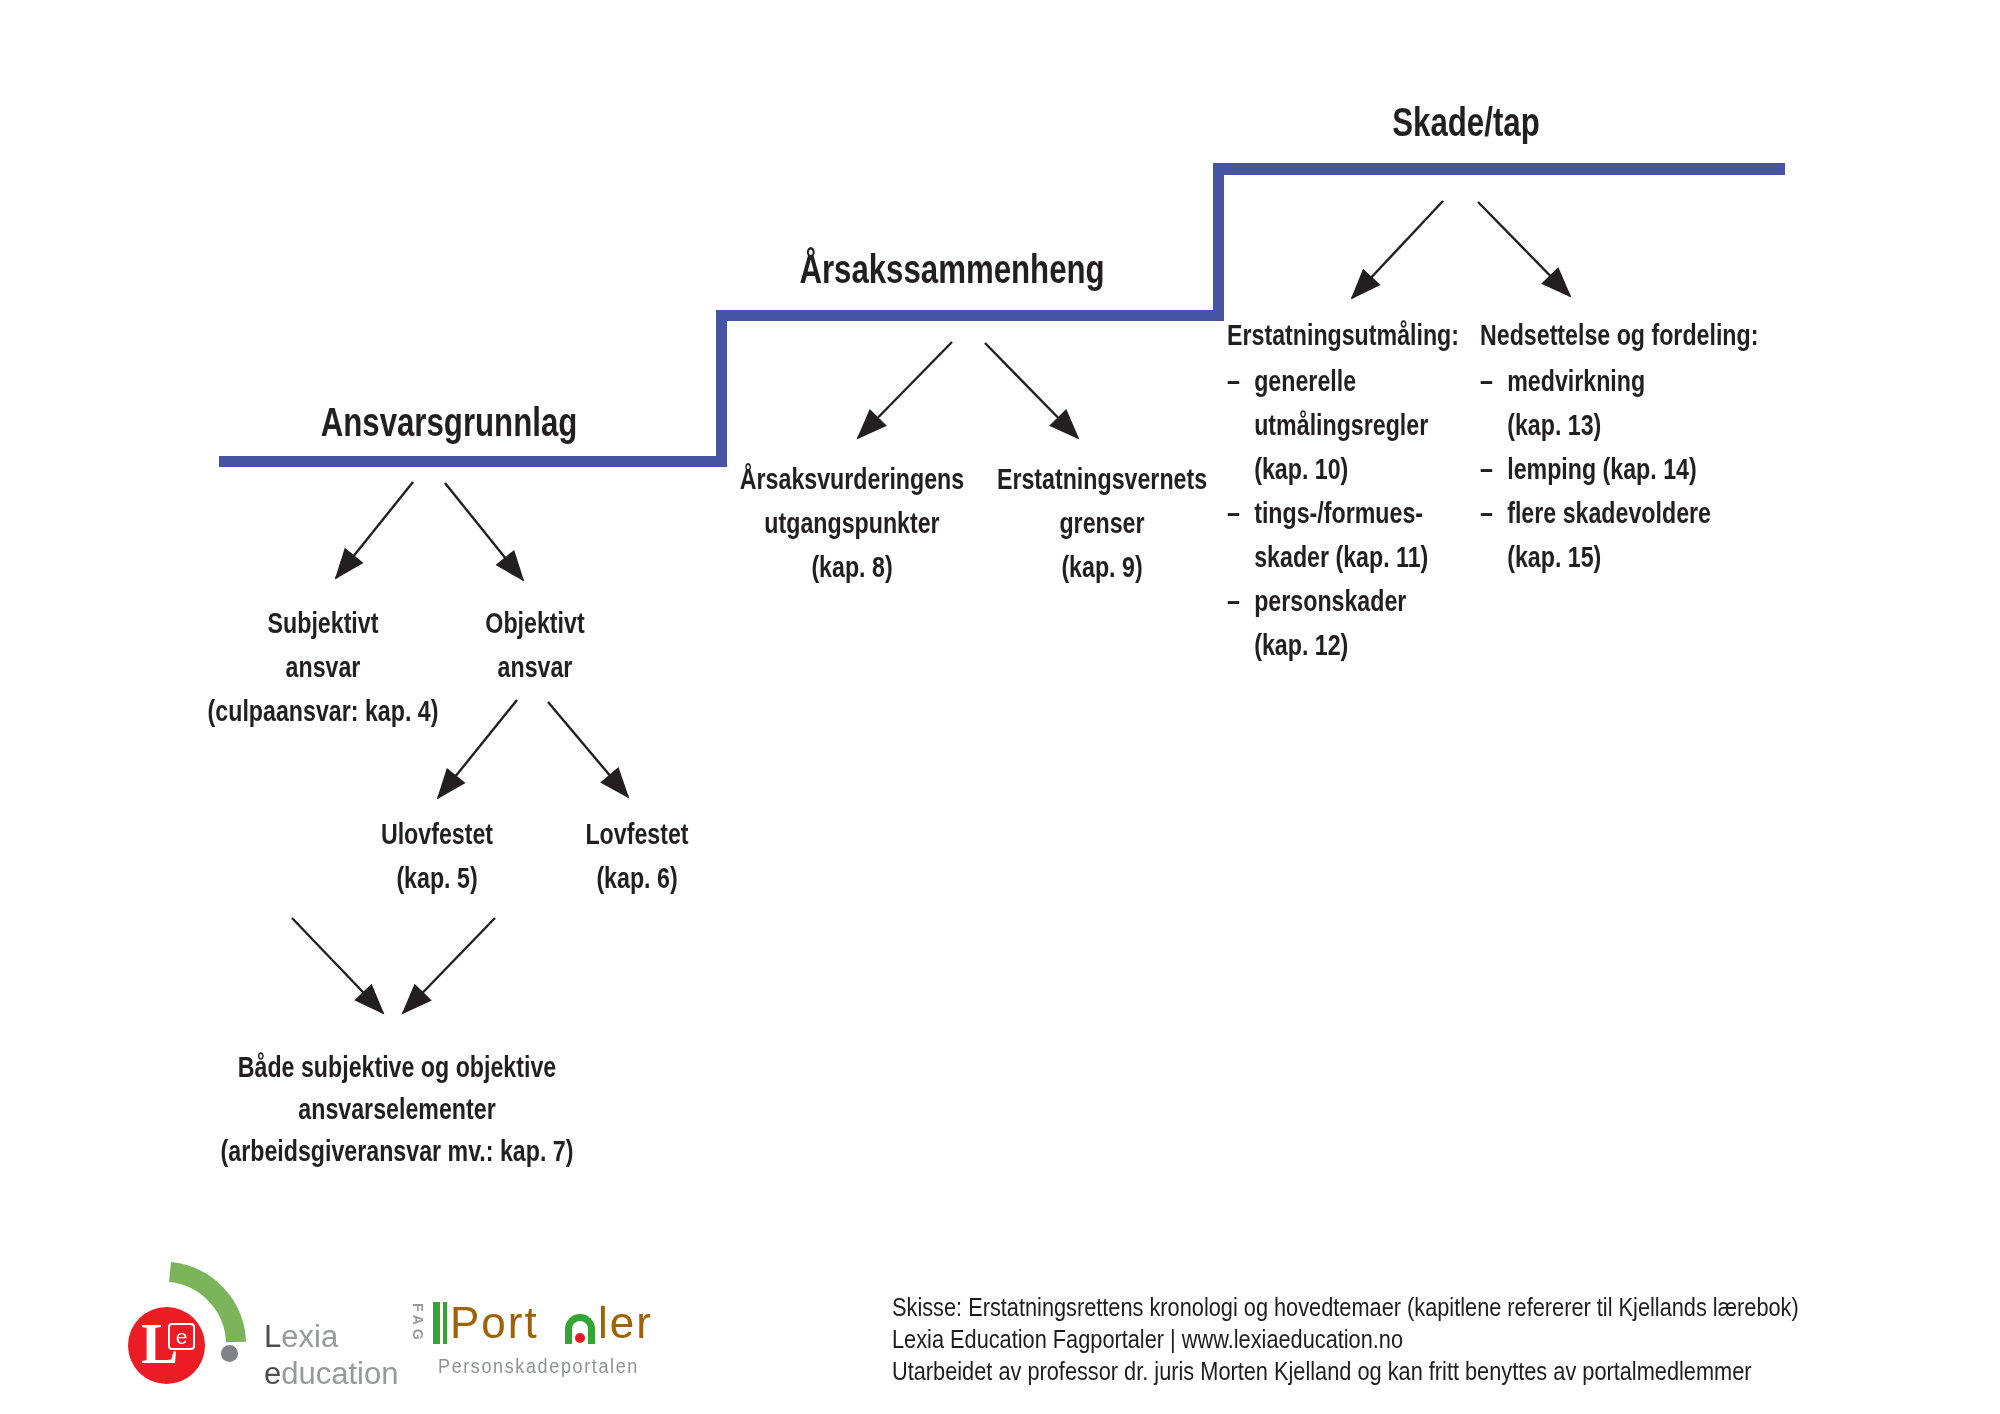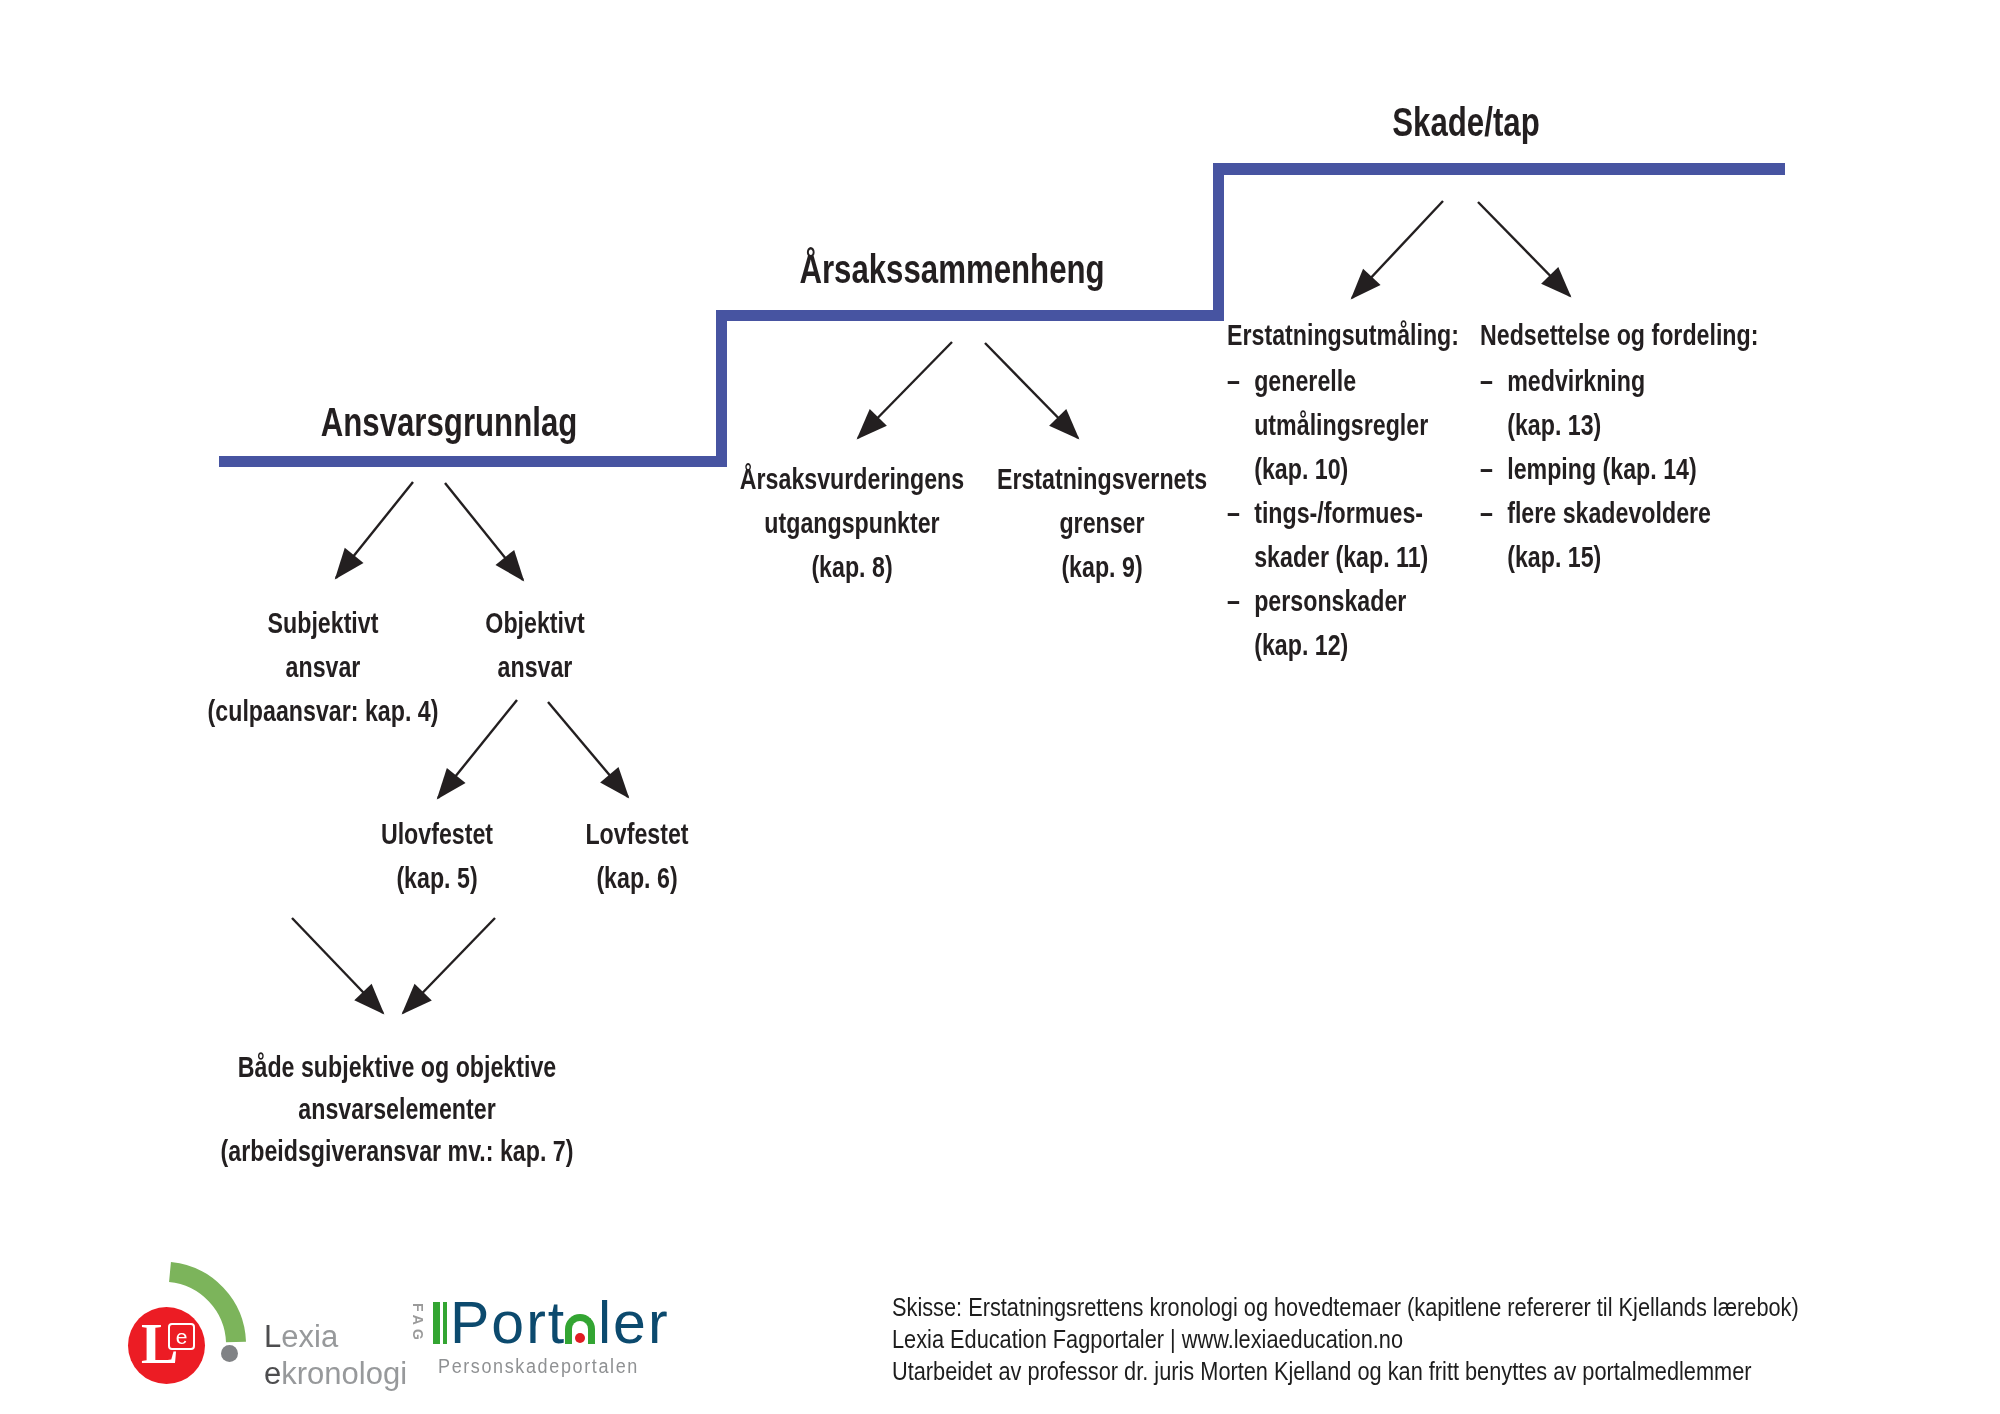--- a/index.html
+++ b/index.html
@@ -27,22 +27,22 @@
   .lexia-ebox{position:absolute;left:40px;top:16px;width:23px;height:23px;border:2px solid #ffffff;border-radius:4px;
               font-size:21px;line-height:23px;text-align:center;color:#ffffff;font-weight:400;
               font-family:"Liberation Sans",sans-serif;}
   .lexia-dot{position:absolute;left:221px;top:1345px;width:17px;height:17px;border-radius:50%;background:#808285;}
   .lexia-name{position:absolute;left:264px;top:1318px;font-size:31px;line-height:37px;font-weight:400;color:#97999b;}
   .lexia-name .lead{color:#4d4d4f;}
   
   .fag-vertical{position:absolute;left:426px;top:1303px;font-size:14px;letter-spacing:4px;color:#9a9a9a;
                 font-weight:700;transform:rotate(90deg);transform-origin:0 0;white-space:nowrap;}
   .fag-bar{position:absolute;background:#33a532;}
-  .portaler-word{position:absolute;left:450px;top:1297px;font-size:59px;line-height:52px;font-weight:400;
-                 letter-spacing:2px;color:#0c4a6e;white-space:nowrap;}
+  .portaler-word{position:absolute;left:450px;top:1297px;font-size:44px;line-height:52px;font-weight:400;
+                 letter-spacing:2px;color:#a16207;white-space:nowrap;}
   .arch{position:absolute;left:565px;top:1314px;width:16px;height:23px;border:7px solid #33a532;border-bottom:none;
         border-radius:15px 15px 0 0;}
   .arch-dot{position:absolute;left:575px;top:1333px;width:10px;height:10px;border-radius:50%;background:#e01b22;}
   .portaler-sub{position:absolute;left:438px;top:1355px;font-size:20px;letter-spacing:1.8px;color:#8f9193;
                 font-weight:400;white-space:nowrap;transform:scaleX(0.9);transform-origin:0 0;}
 </style>
 </head>
 <body>
 
 <div id="canvas">
@@ -163,21 +163,21 @@
     </div>
   </div>
 
   <div class="lexia-circle">
     <div class="lexia-monogram">L</div>
     <div class="lexia-ebox">e</div>
   </div>
   <div class="lexia-dot"></div>
   <div class="lexia-name">
     <div><span class="lead">L</span><span>exia</span></div>
-    <div><span class="lead">e</span><span>kronologi</span></div>
+    <div><span class="lead">e</span><span>ducation</span></div>
   </div>
 
   <div class="fag-vertical">FAG</div>
   <div class="fag-bar" style="left:433px;top:1302px;width:7px;height:42px;"></div>
   <div class="fag-bar" style="left:443px;top:1302px;width:4px;height:42px;"></div>
   <div class="portaler-word"><span>Port</span></div>
   <div class="arch"></div>
   <div class="arch-dot"></div>
   <div class="portaler-word" style="left:598px;"><span>ler</span></div>
   <div class="portaler-sub">Personskadeportalen</div>

